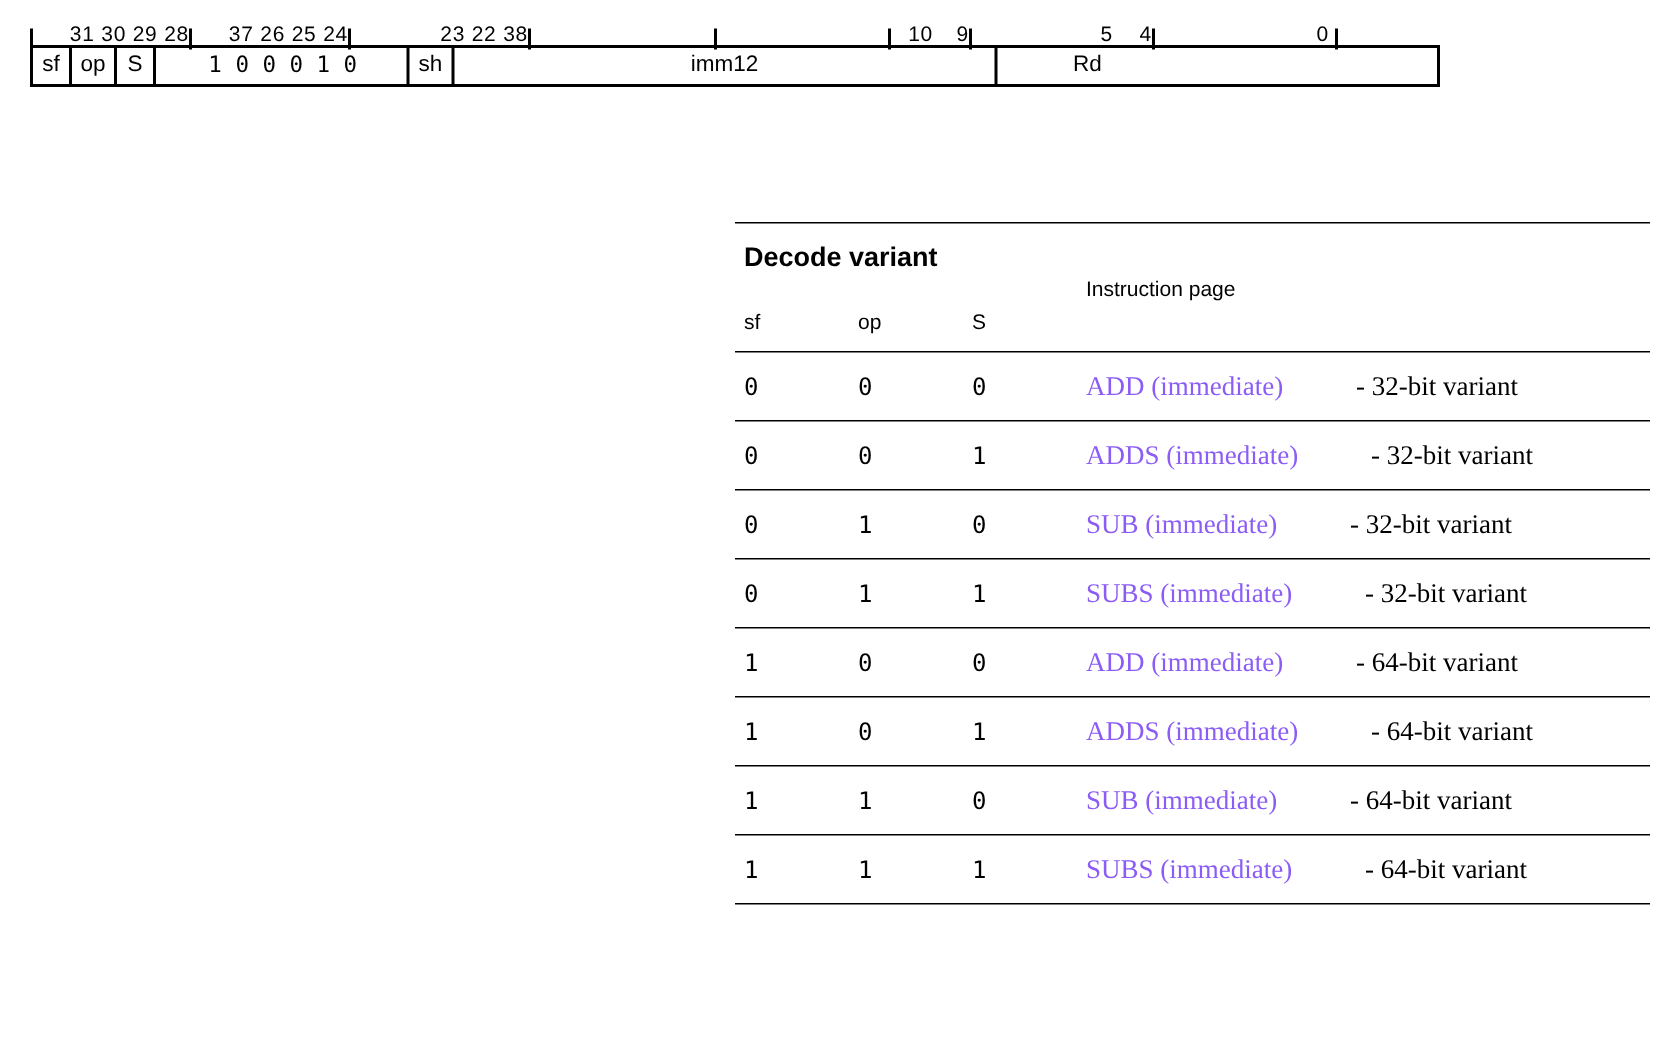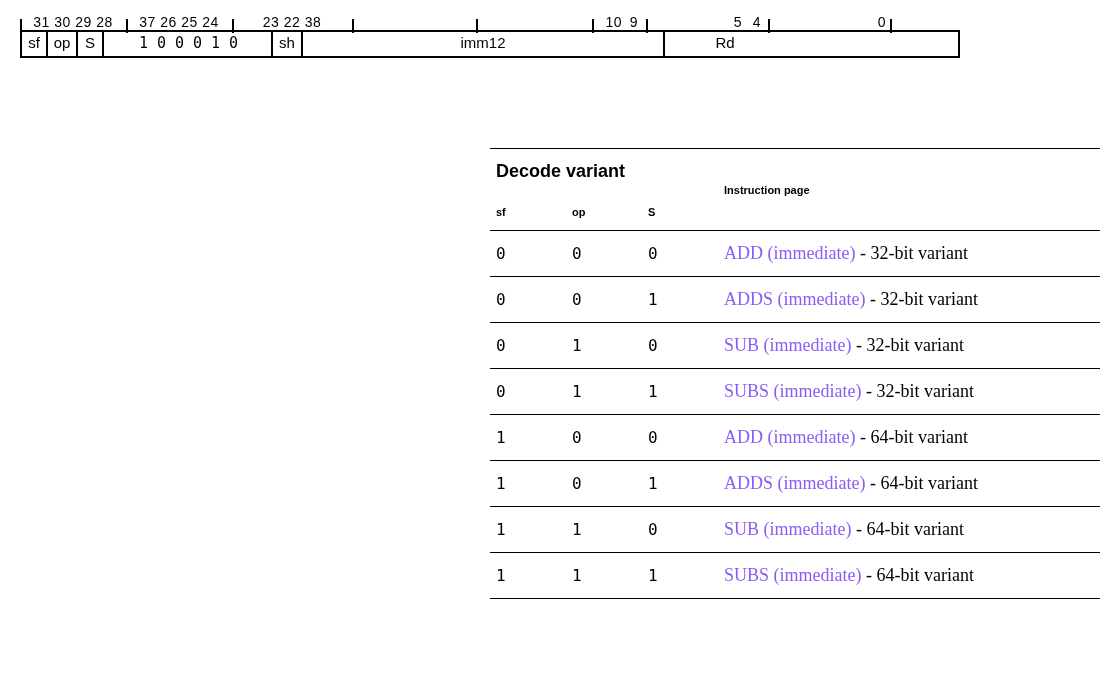--- a/index.html
+++ b/index.html
@@ -15,21 +15,21 @@
   
   .enc-wrap { width: 940px; }
   .bitrow {
     display: flex;
     align-items: flex-end;
     height: 20px;
     font-size: 14px;
     letter-spacing: .5px;
   }
   .bitrow .seg {
-    text-align: center;
+    text-align: right;
     white-space: nowrap;
     overflow: visible;
   }
   .tick {
     display: inline-block;
     width: 0;
     border-left: 2px solid #000;
     height: 14px;
     vertical-align: bottom;
     position: relative;
@@ -65,24 +65,24 @@
   }
   table.decode th, table.decode td {
     text-align: left;
     padding: 12px 10px 12px 6px;
   }
   table.decode thead tr.top    { border-top: 1.5px solid #000; }
   table.decode thead tr.bottom { border-bottom: 1.5px solid #000; }
   table.decode tbody tr { border-bottom: 1px solid #000; }
   table.decode tbody tr:last-child { border-bottom: 1.5px solid #000; }
   .grouphdr { font-weight: bold; font-size: 18px; }
-  .colhdr   { font-weight: bold; font-size: 11px; }
+  .colhdr   { font-weight: normal; font-size: 14px; }
   .mono-sm  { font-family: "Menlo","Consolas",monospace; font-size: 16px; }
   a.ip { color: #8b5cf6; text-decoration: none; font-family: "Times New Roman", serif; font-size: 18px; }
-  .var { font-family: "Times New Roman", serif; font-size: 18px; }
+  .var { font-family: "Times New Roman", serif; font-size: 18px; margin-left: 44px; }
 </style>
 </head>
 <body>
 
 <div class="enc-wrap">
 
   <div class="bitrow">
     <span class="seg" style="width:0"><span class="tick"></span></span>
     <span class="seg" style="width:106px">31 30 29 28</span>
     <span class="seg" style="width:0"><span class="tick"></span></span>

